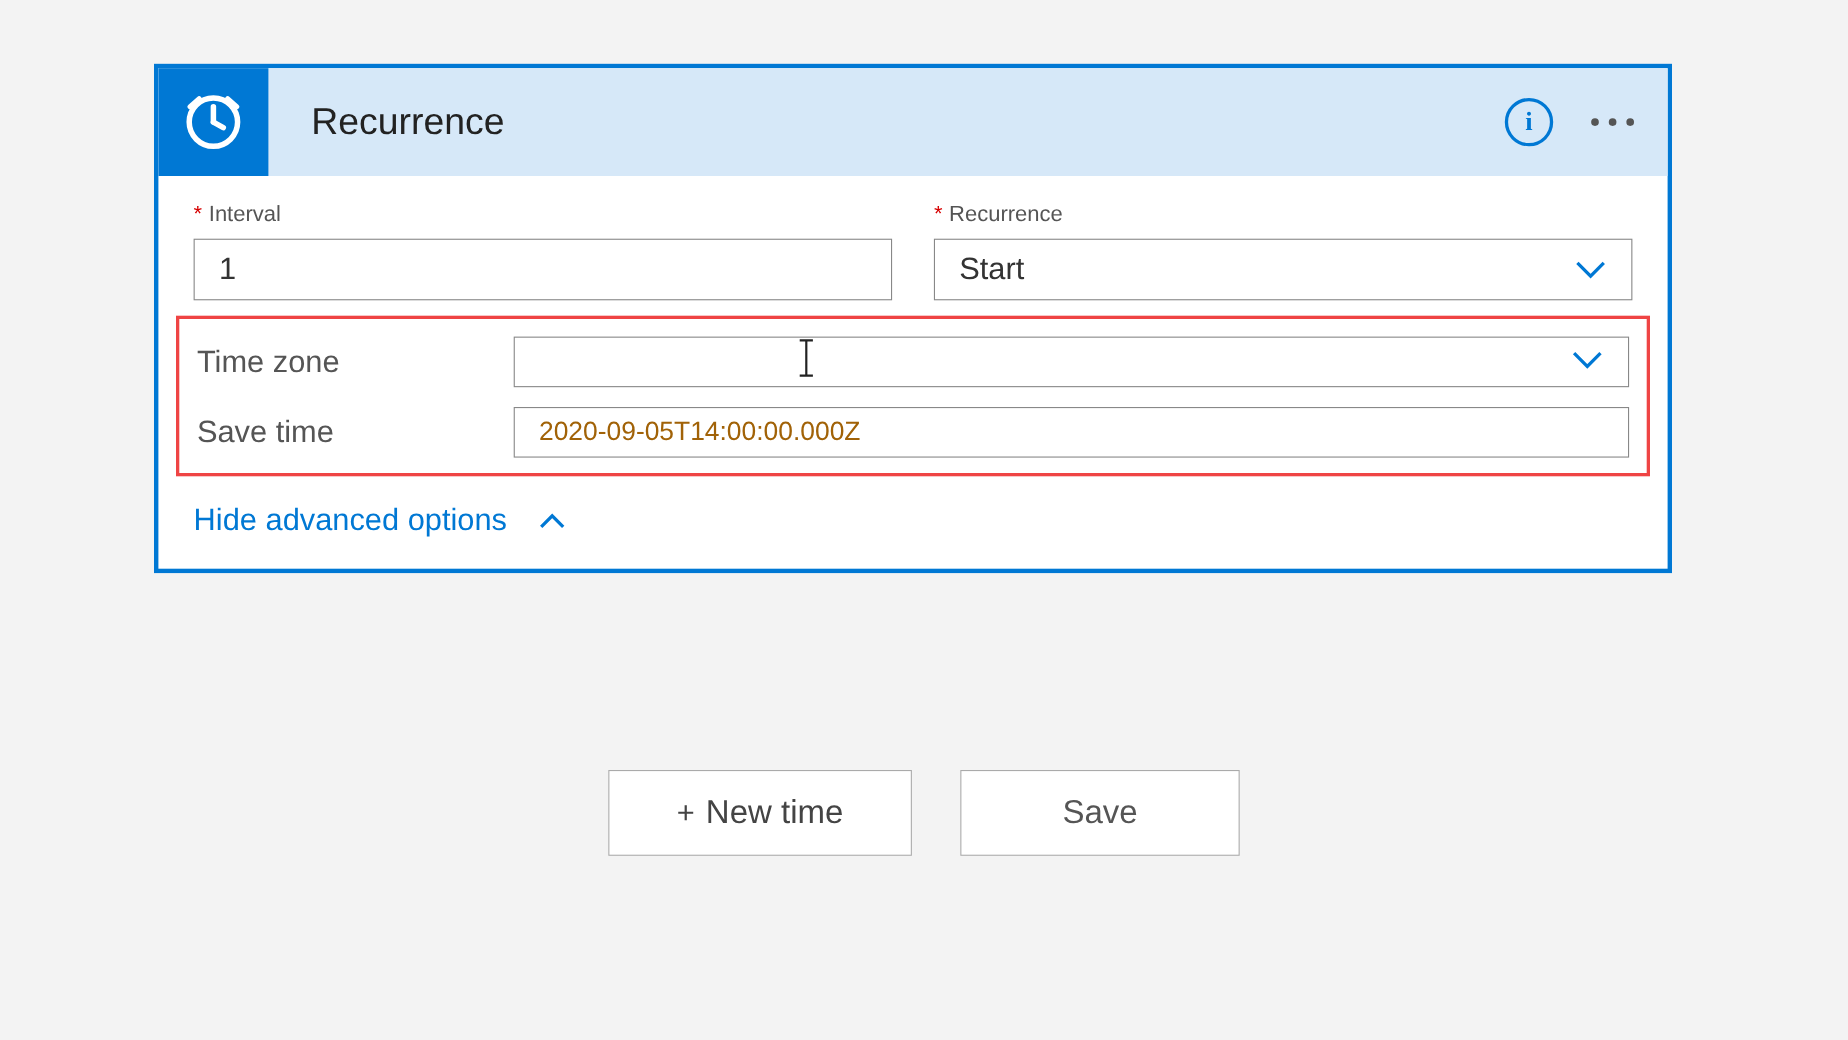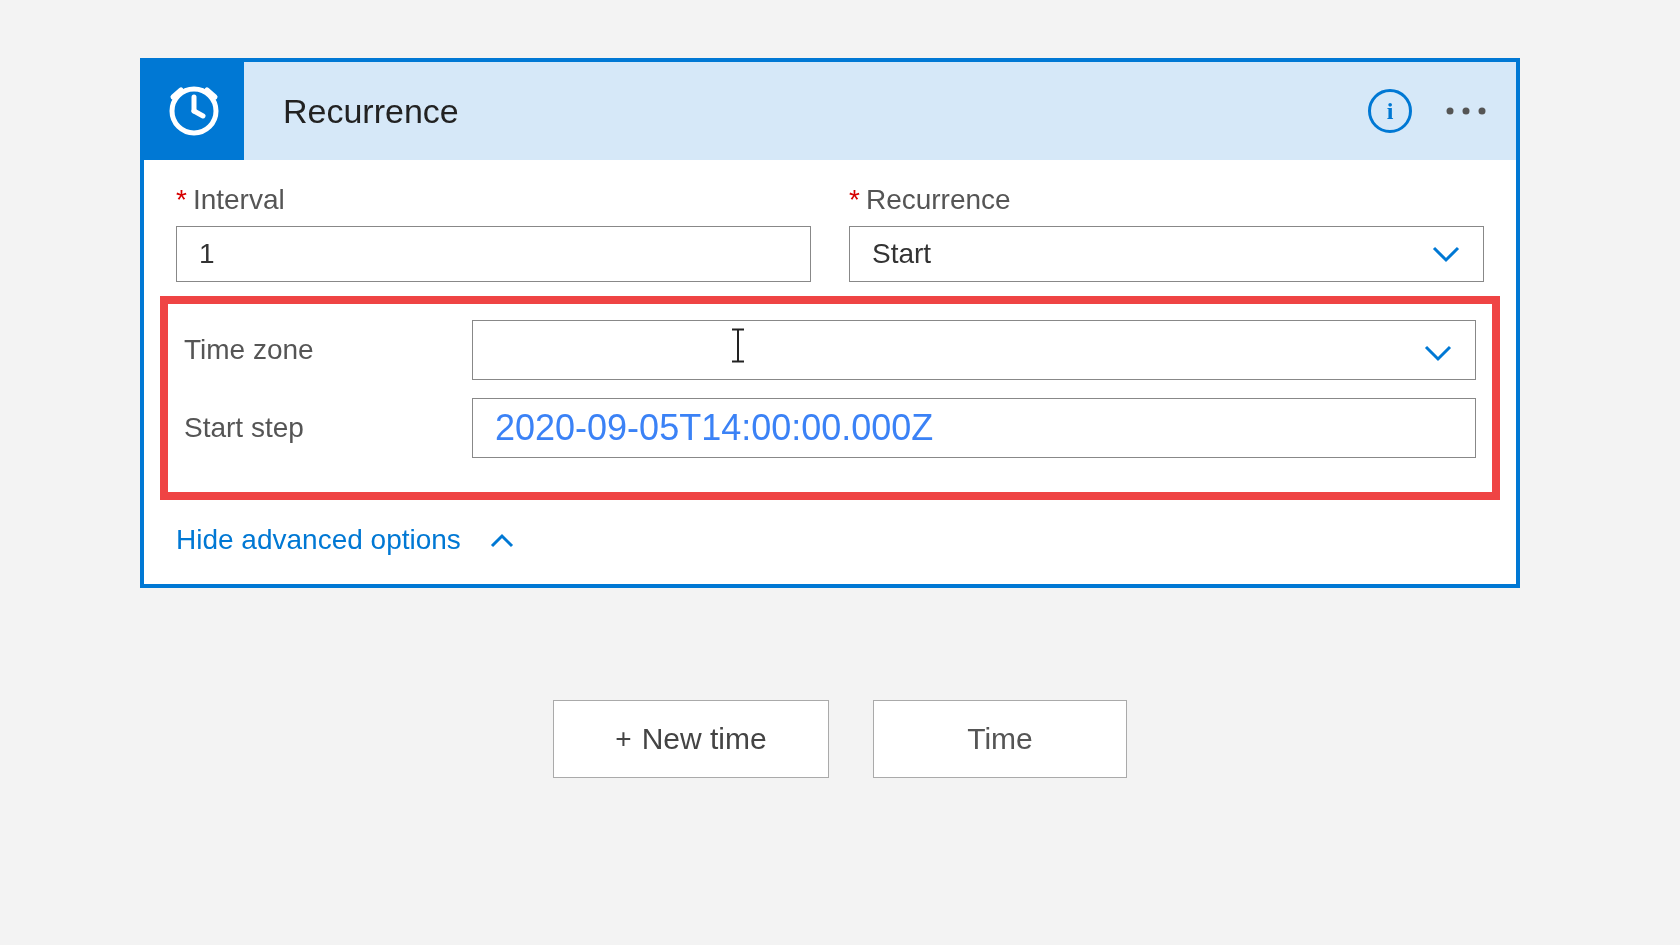--- a/index.html
+++ b/index.html
@@ -70,21 +70,21 @@
     .row-two {
       display: flex;
       gap: 38px;
     }
     .field-block {
       flex: 1;
       display: flex;
       flex-direction: column;
     }
     .field-label {
-      font-size: 28px;
+      font-size: 20px;
       color: #555;
       margin-bottom: 10px;
     }
     .req {
       color: #d60000;
       margin-right: 6px;
     }
     .input-box {
       height: 56px;
       border: 1px solid #888;
@@ -96,48 +96,48 @@
       background: #fff;
       position: relative;
     }
     .input-box .chevron {
       position: absolute;
       right: 22px;
       top: 50%;
       transform: translateY(-50%);
     }
     .highlight-box {
-      border: 8px solid #ef4444;
+      border: 3px solid #ef4444;
       margin-top: 14px;
       margin-left: -16px;
       margin-right: -16px;
-      padding: 16px 16px 34px 16px;
+      padding: 16px 16px 14px 16px;
       background: #fff;
     }
     .adv-row {
       display: flex;
       align-items: center;
       margin-bottom: 18px;
     }
     .adv-row:last-child {
       margin-bottom: 0;
     }
     .adv-label {
       font-size: 28px;
       color: #555;
       width: 288px;
       flex-shrink: 0;
     }
     .adv-input {
       flex: 1;
-      height: 60px;
+      height: 46px;
       border: 1px solid #888;
       padding: 0 22px;
-      font-size: 36px;
-      color: #3b82f6;
+      font-size: 24px;
+      color: #a16207;
       background: #fff;
       position: relative;
       display: flex;
       align-items: center;
     }
     .adv-input .chevron {
       position: absolute;
       right: 22px;
       top: 50%;
       transform: translateY(-50%);
@@ -252,21 +252,21 @@
             </svg>
           </span>
           <span class="chevron">
             <svg width="30" height="18" viewBox="0 0 30 18">
                 <path d="M 3 3 L 15 15 L 27 3" fill="none" stroke="#0078d4" stroke-width="3"></path>
               </svg>
           </span>
         </div>
       </div>
       <div class="adv-row">
-        <div class="adv-label">Start step</div>
+        <div class="adv-label">Save time</div>
         <div class="adv-input">
           <span>2020-09-05T14:00:00.000Z</span>
         </div>
       </div>
     </div>
 
     <div class="toggle-link">
       <span>Hide advanced options</span>
       <span>
         <svg width="26" height="16" viewBox="0 0 26 16">
@@ -277,15 +277,15 @@
 
   </div>
 </div>
 
 <div class="bottom-actions">
   <div class="action-btn new-step">
     <span class="plus">+</span>
     <span>New time</span>
   </div>
   <div class="action-btn">
-    <span>Time</span>
+    <span>Save</span>
   </div>
 </div>
 
 </body></html>

